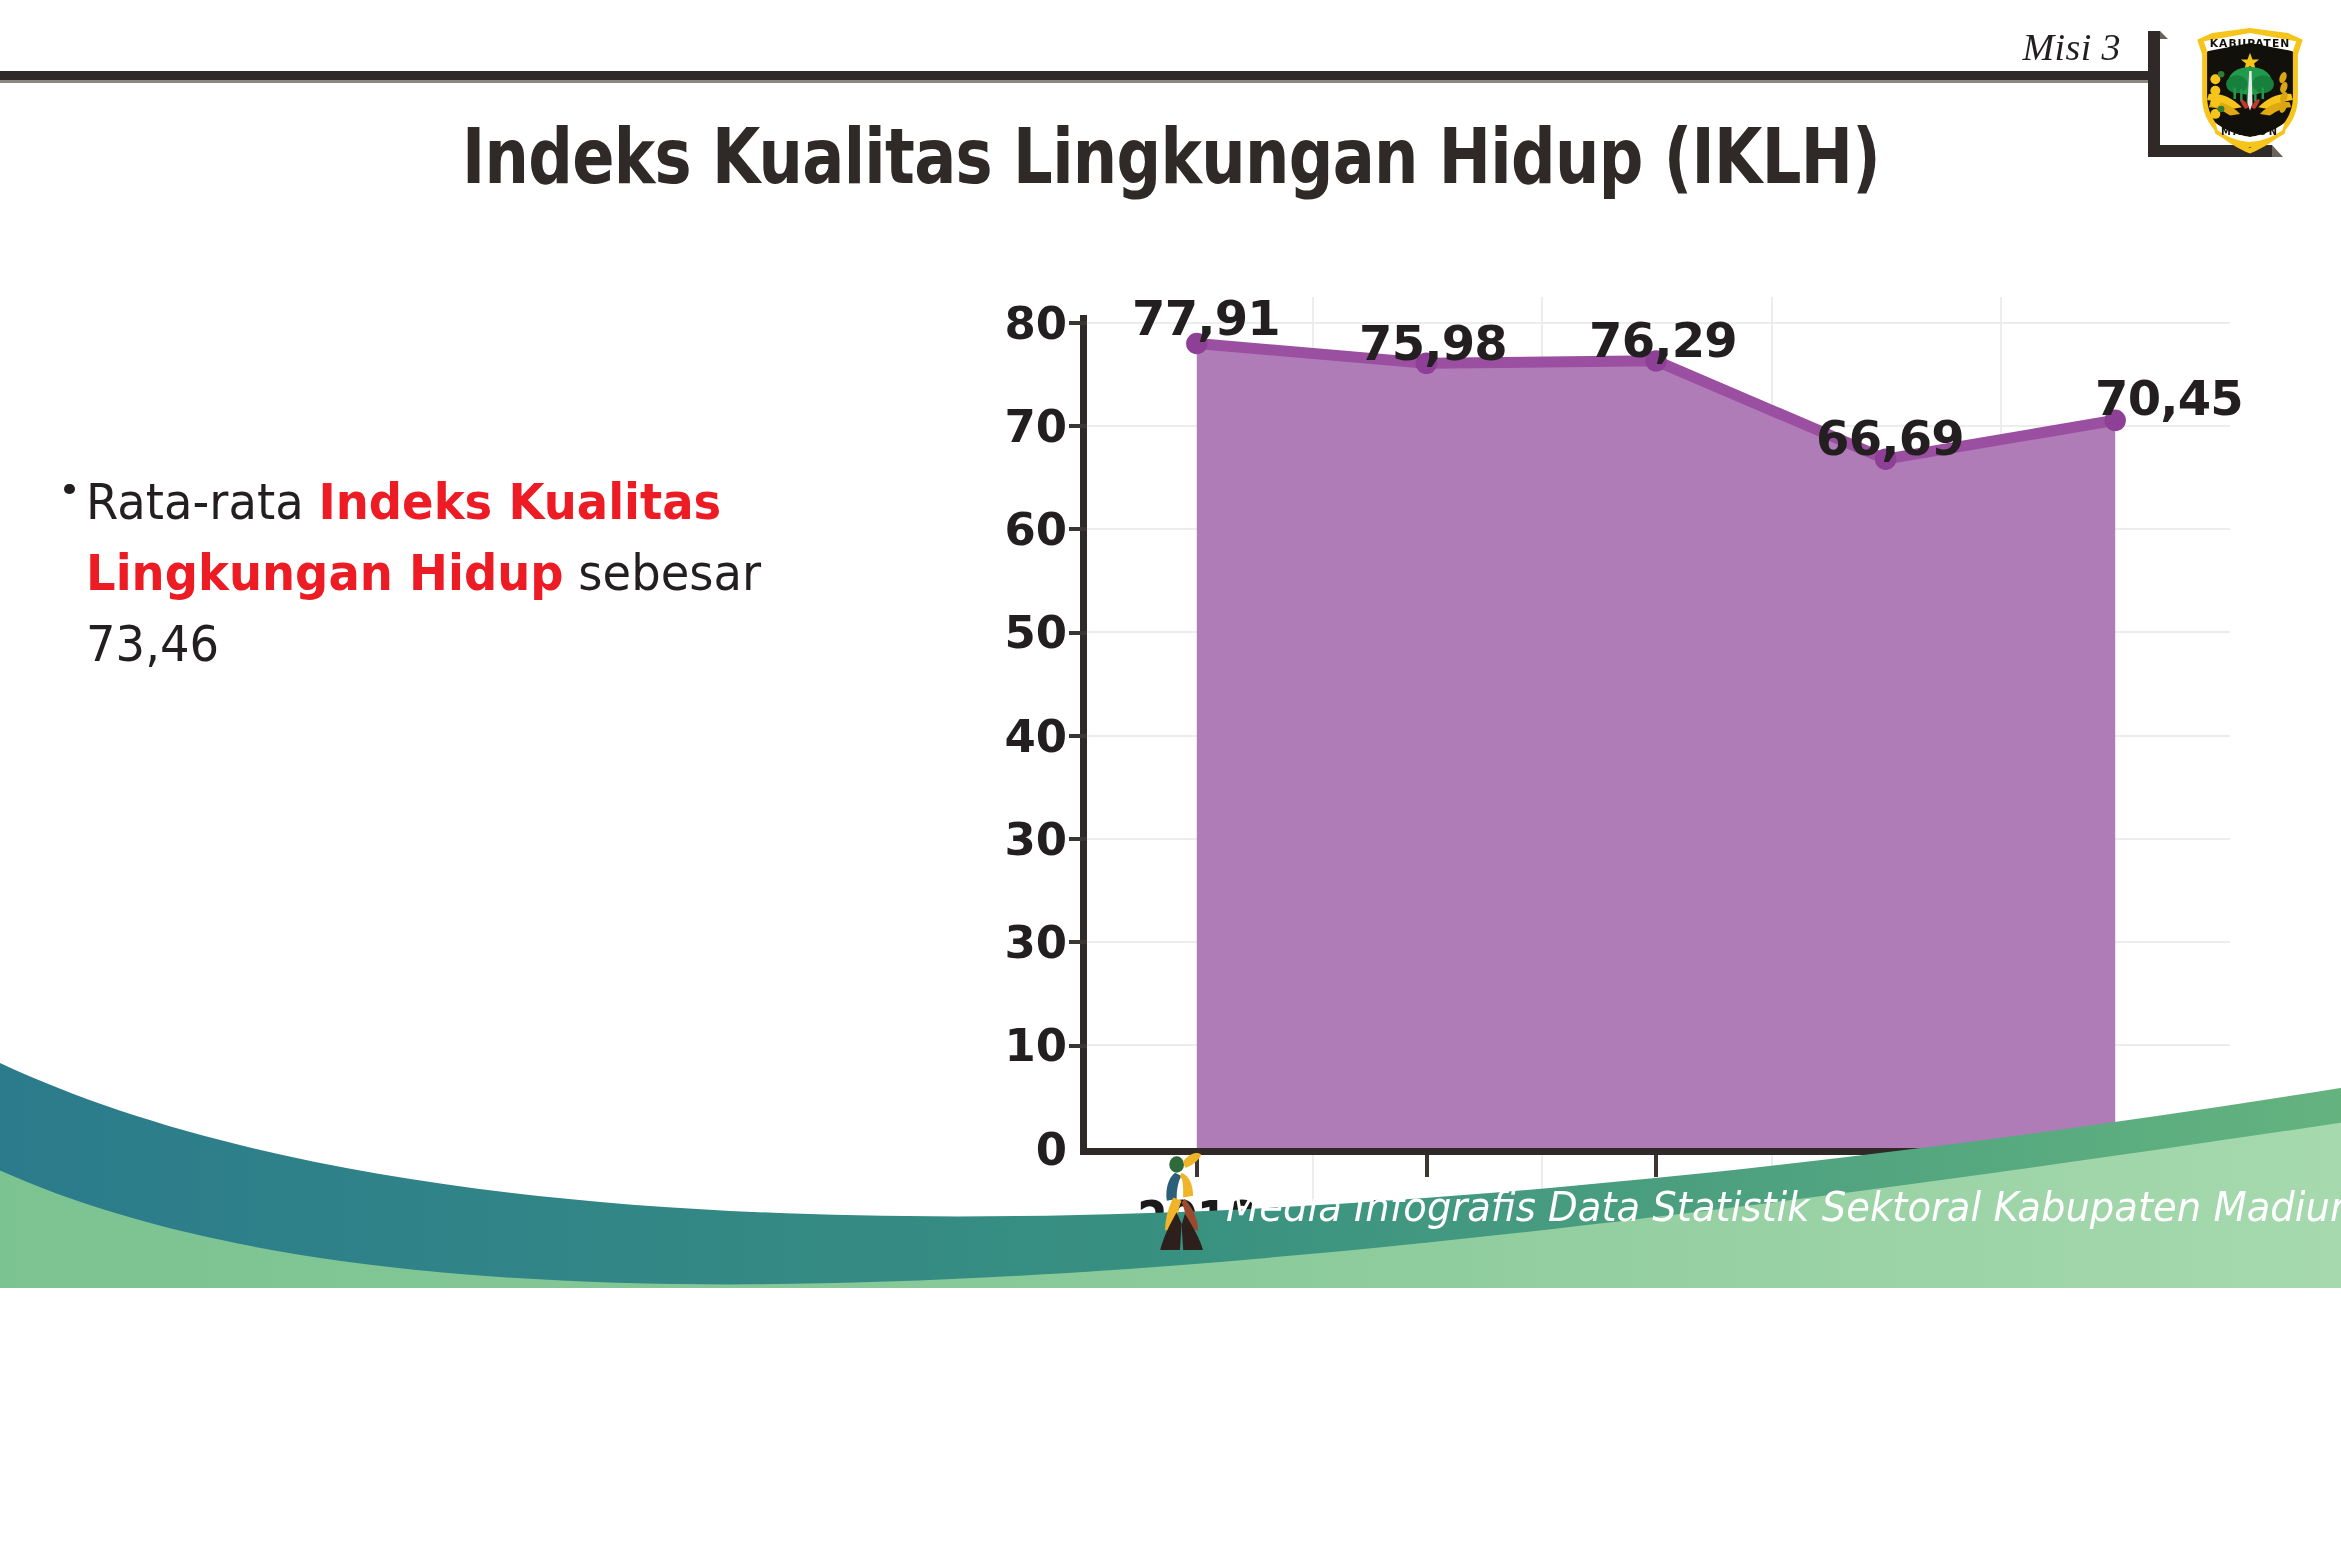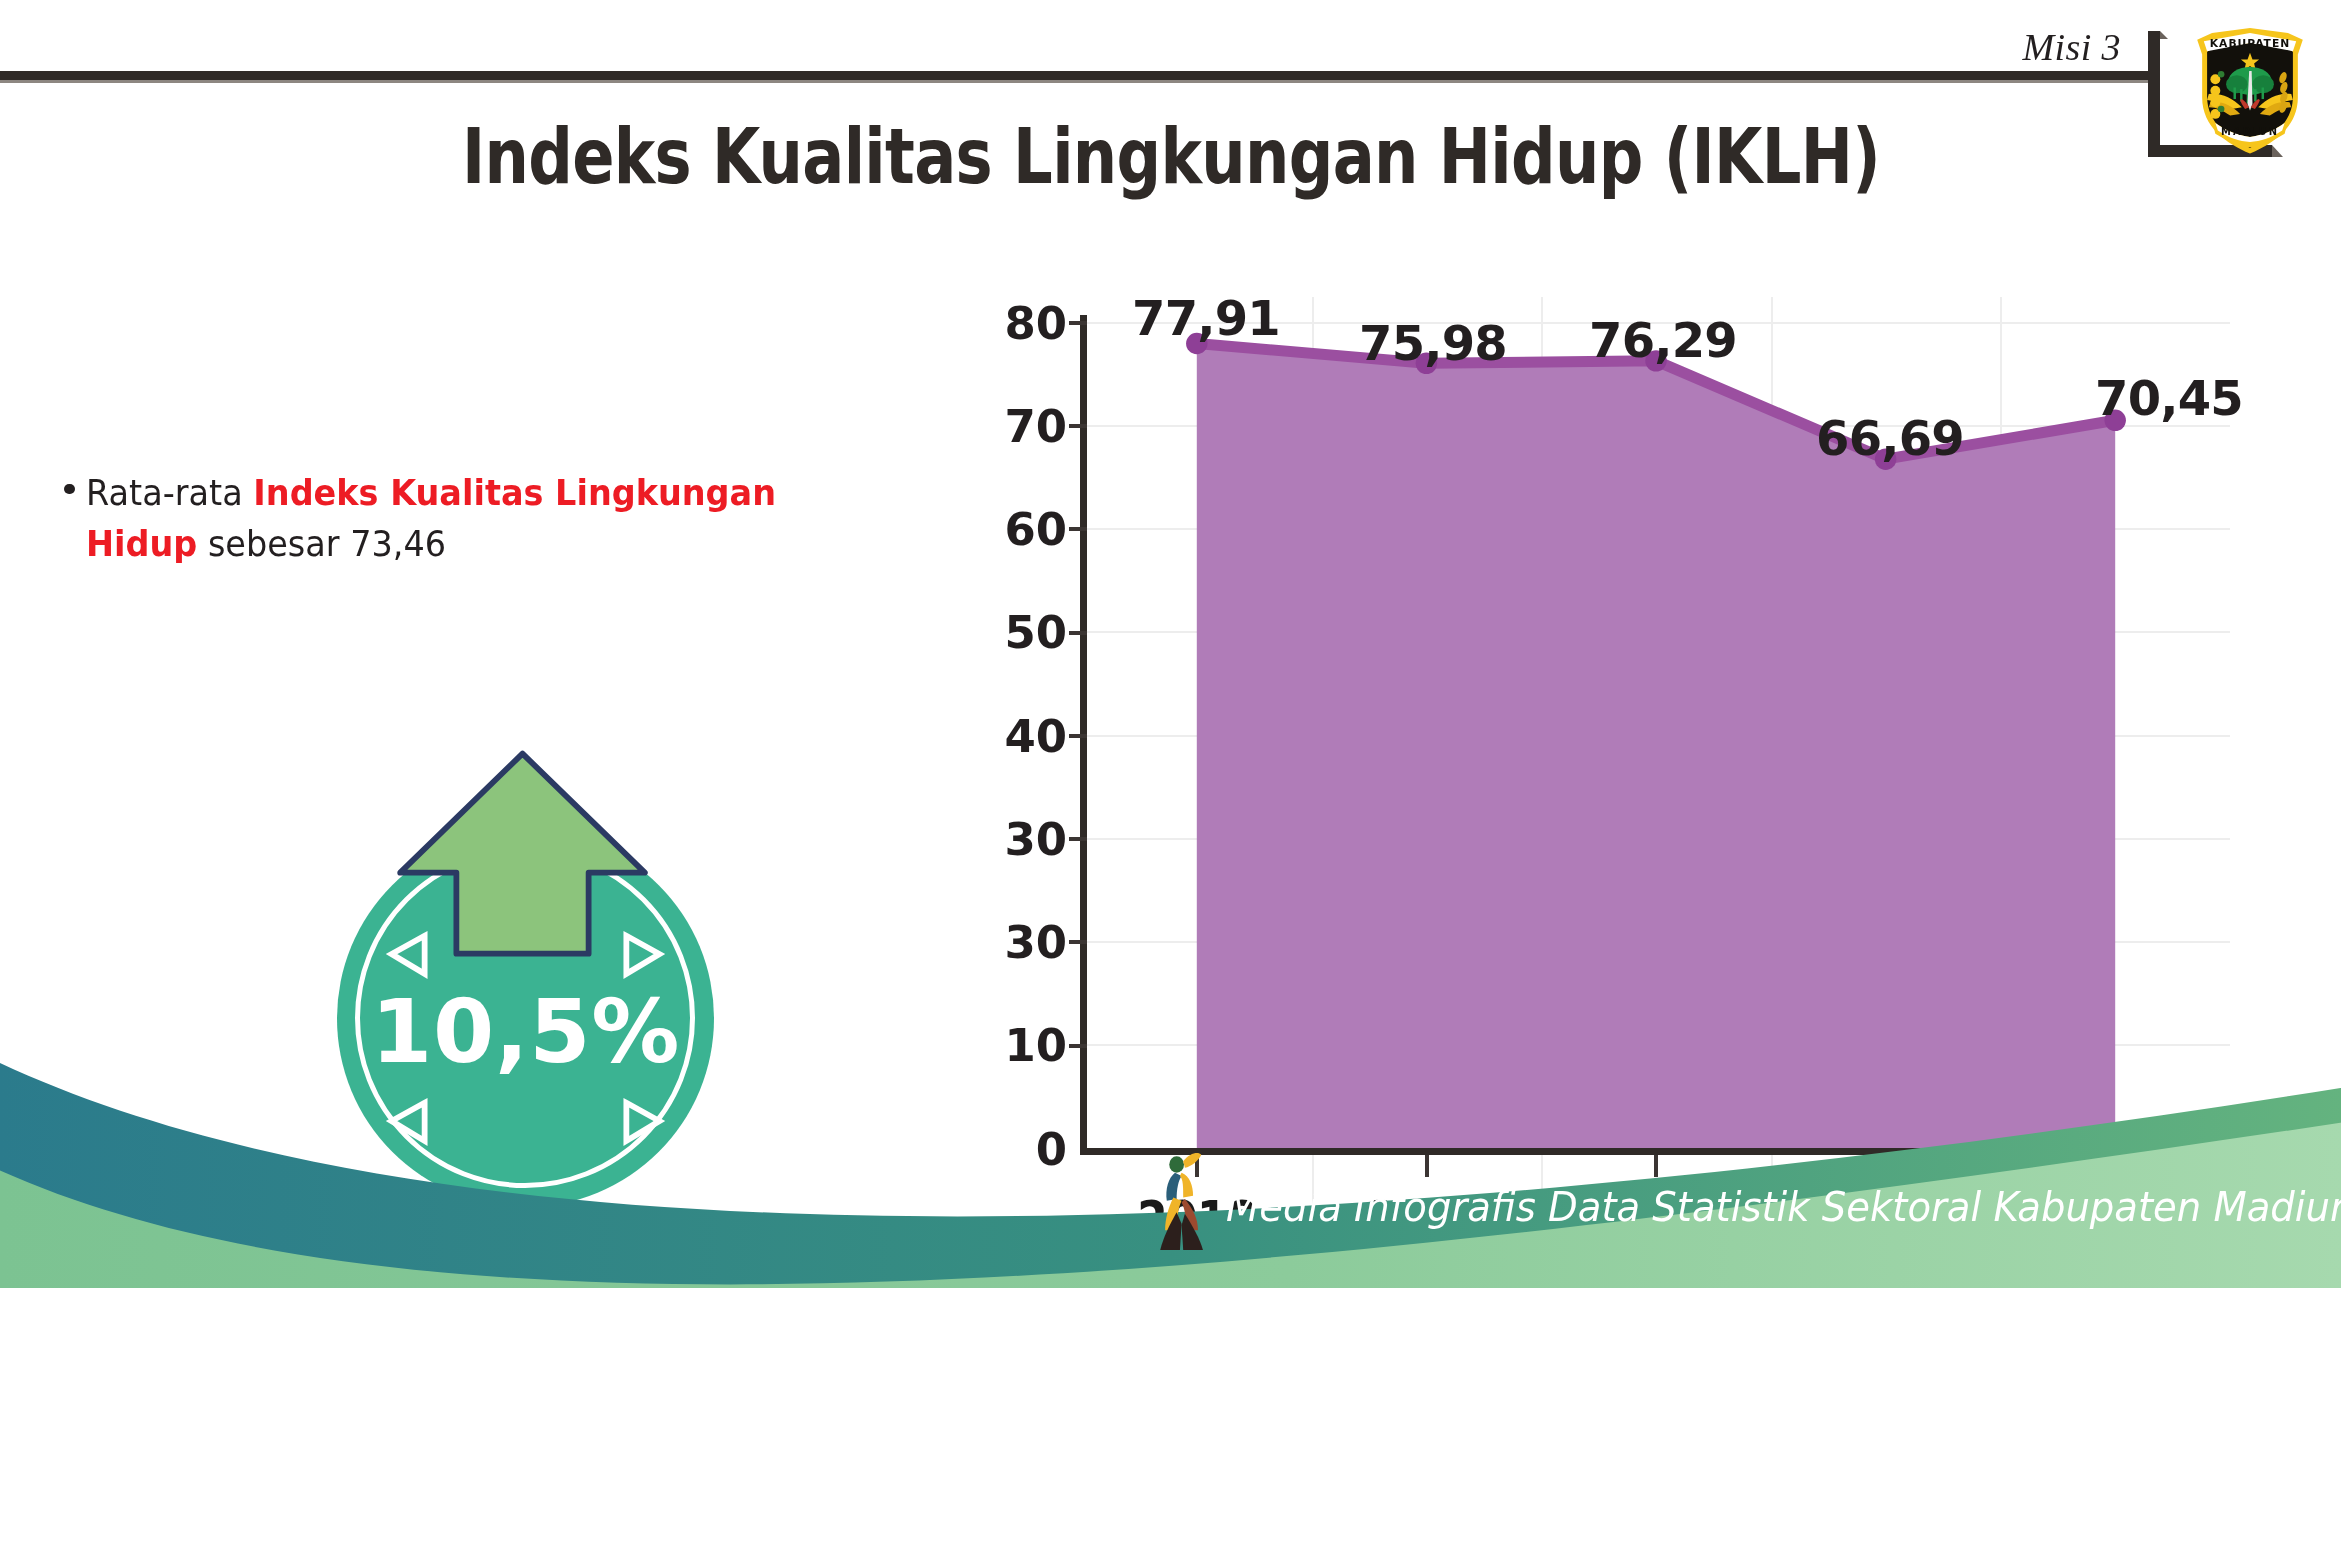--- a/index.html
+++ b/index.html
@@ -103,21 +103,21 @@
     transform-origin: center top;
   }
 
   
   #bullets {
     position: absolute;
     left: 64px;
     top: 467px;
     width: 892px;
     font-family: "DejaVu Sans", sans-serif;
-    font-size: 36px;
+    font-size: 50px;
     line-height: 1.42;
     color: #231f20;
   }
   .bullet { position: relative; padding-left: 21.5px; margin-bottom: 35px; }
   .bullet .dot {
     position: absolute; left: 0; top: 16.5px;
     width: 10.7px; height: 10.7px; border-radius: 50%;
     background: #231f20;
   }
   .bullet p { transform: scaleX(0.93); transform-origin: left center; }
@@ -345,37 +345,20 @@
 
   <div id="bullets">
     <div class="bullet">
       <span class="dot"></span>
       <p>
         <span>Rata-rata </span><span class="hl">Indeks Kualitas Lingkungan Hidup</span><span> sebesar 73,46</span>
       </p>
     </div>
   </div>
 
-  <div id="badge">
-    <div id="badge-circle"></div>
-    <div id="badge-ring"></div>
-
-    <svg style="position:absolute;left:13.2px;top:83px;width:377px;height:377px;" viewBox="0 0 456 456">
-      <path d="M106 128 L66 150 L106 174 Z" fill="none" stroke="#ffffff" stroke-width="7"></path>
-      <path d="M350 128 L390 150 L350 174 Z" fill="none" stroke="#ffffff" stroke-width="7"></path>
-      <path d="M106 330 L66 352 L106 376 Z" fill="none" stroke="#ffffff" stroke-width="7"></path>
-      <path d="M350 330 L390 352 L350 376 Z" fill="none" stroke="#ffffff" stroke-width="7"></path>
-    </svg>
-
-    <svg style="position:absolute;left:58px;top:0px;width:281px;height:248px;" viewBox="0 0 340 300">
-      <path d="M170 8 L318 152 L250 152 L250 250 L90 250 L90 152 L22 152 Z" fill="#8cc47c" stroke="#2b3a63" stroke-width="7" stroke-linejoin="round"></path>
-    </svg>
-
-    <div id="badge-value">10,5%</div>
-  </div>
 
   <div id="chart">
 
     <div class="gridline" style="top:25px;  left:99px; width:1148px;"></div>
     <div class="gridline" style="top:128px; left:99px; width:1148px;"></div>
     <div class="gridline" style="top:231px; left:99px; width:1148px;"></div>
     <div class="gridline" style="top:334px; left:99px; width:1148px;"></div>
     <div class="gridline" style="top:438px; left:99px; width:1148px;"></div>
     <div class="gridline" style="top:541px; left:99px; width:1148px;"></div>
     <div class="gridline" style="top:644px; left:99px; width:1148px;"></div>

